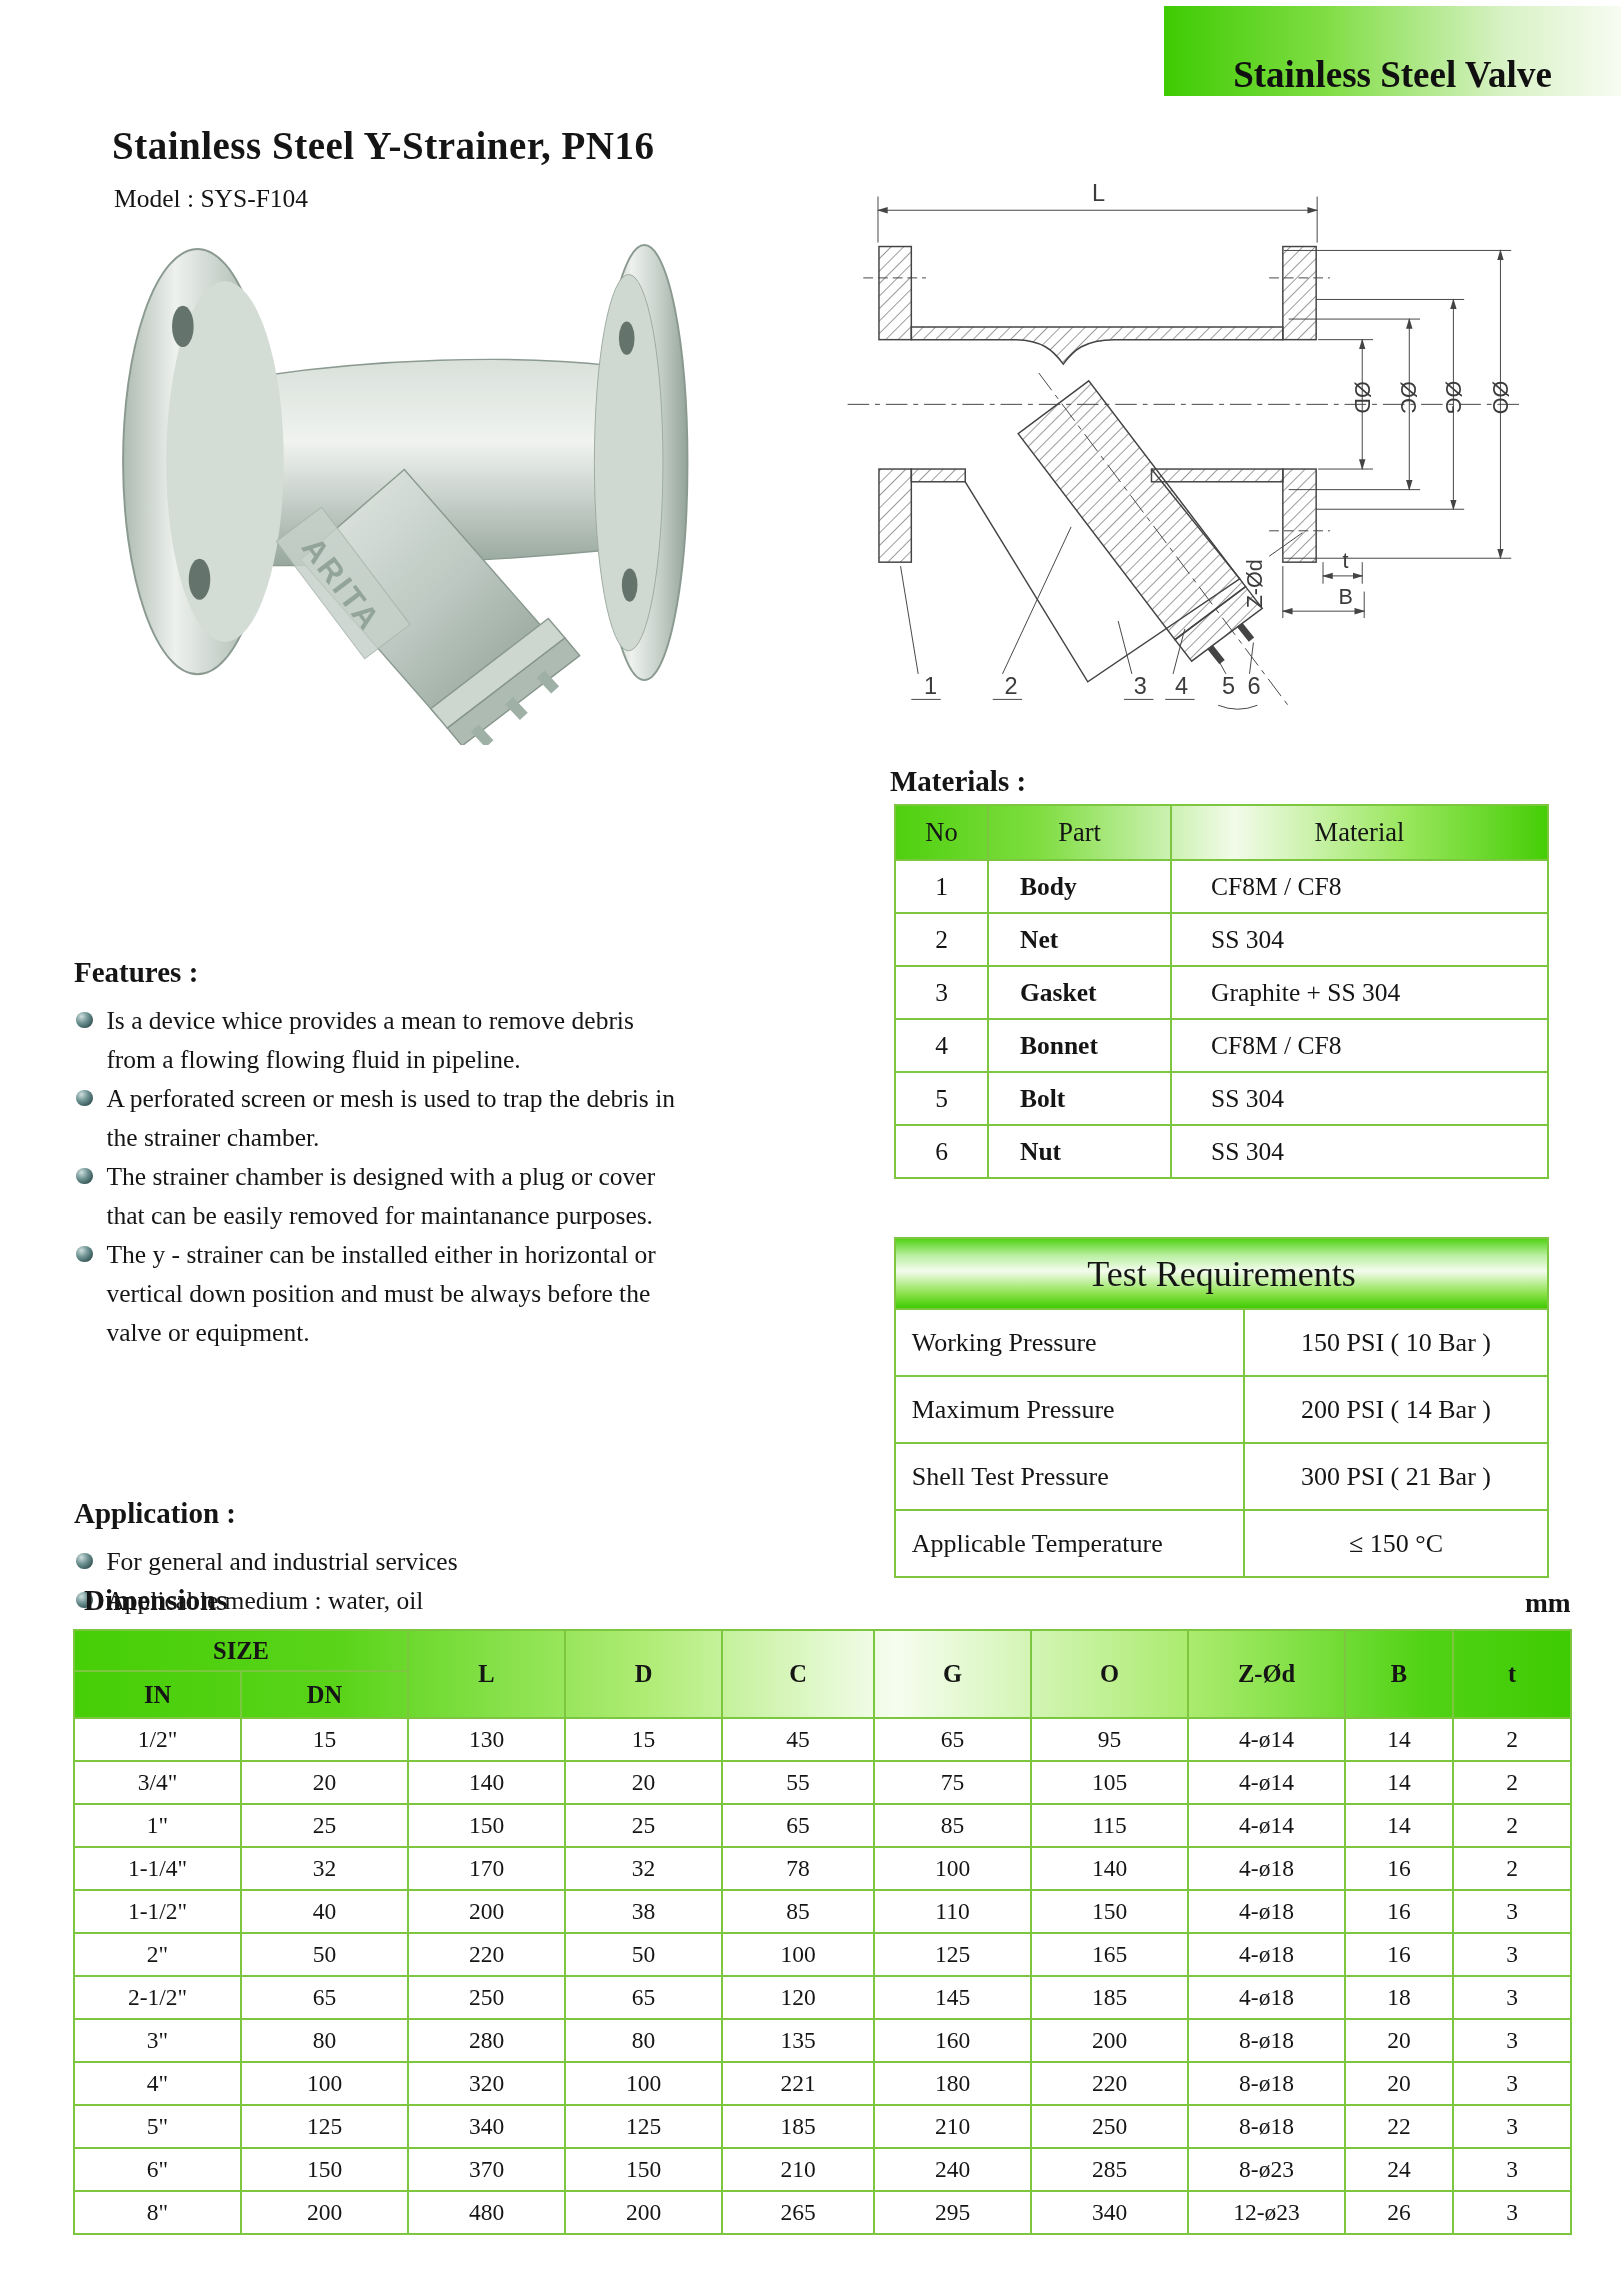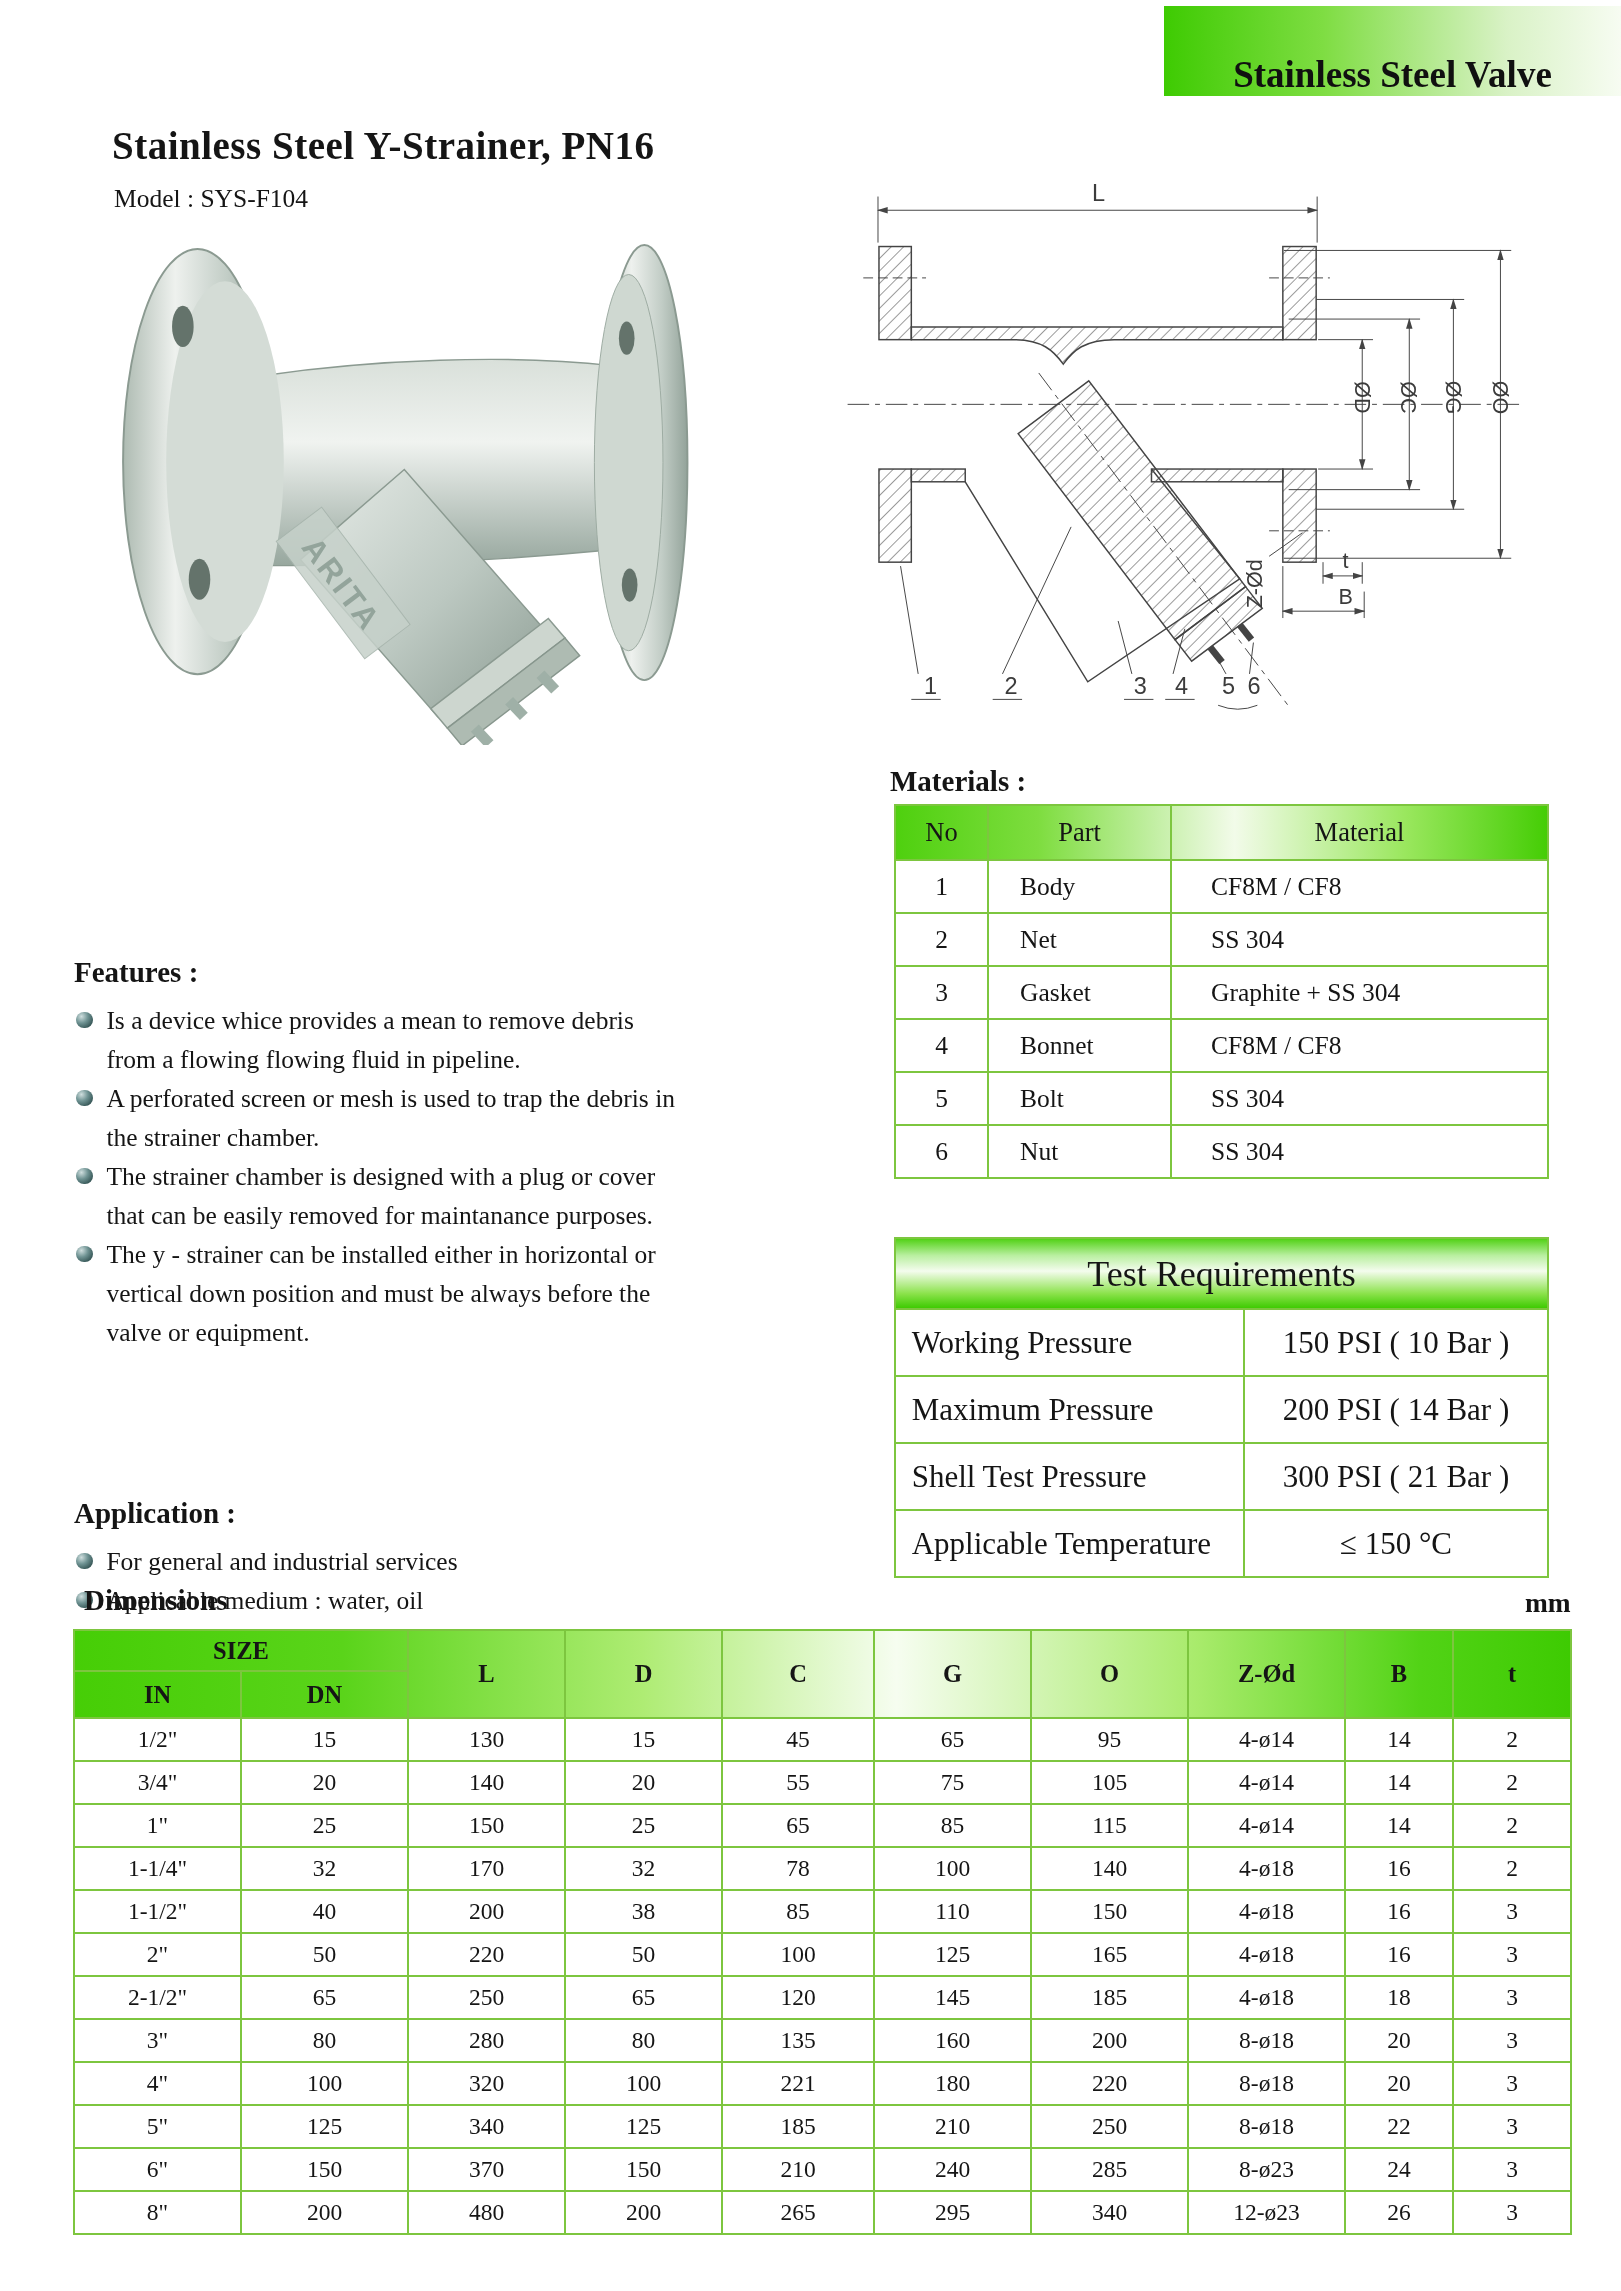--- a/index.html
+++ b/index.html
@@ -45,28 +45,28 @@
   .tbl-wrap { position: absolute; }
 
   #materials-heading { left: 890px; top: 765px; font-size: 29px; font-weight: bold; }
 
   #materials-wrap { left: 894px; top: 804px; width: 655px;
     background: linear-gradient(90deg, #4ed00e 0%, #7edd3f 22%, #f2fbe9 52%, #9ae75e 78%, #44cd04 100%) no-repeat;
     background-size: 100% 55px; }
   .materials th { height: 55px; font-size: 26.5px; font-weight: normal; background: transparent; }
   .materials td { height: 53px; font-size: 25.5px; background: #ffffff; }
   .materials td:nth-child(1) { width: 93px; text-align: center; }
-  .materials td:nth-child(2) { width: 183px; text-align: left; padding-left: 31px; }
+  .materials td:nth-child(2) { width: 183px; text-align: left; padding-left: 31px; font-weight: bold; }
   .materials td:nth-child(3) { text-align: left; padding-left: 39px; }
 
   #test-wrap { left: 894px; top: 1237px; width: 655px;
     background: linear-gradient(180deg, #46ce06 0%, #b9efa0 26%, #f4fcee 48%, #8ae24a 80%, #3ecb02 100%) no-repeat;
     background-size: 100% 71px; }
   .test th { height: 71px; font-size: 36px; font-weight: normal; background: transparent; }
-  .test td { height: 67px; font-size: 31px; background: #ffffff; }
+  .test td { height: 67px; font-size: 26px; background: #ffffff; }
   .test td:nth-child(1) { width: 349px; text-align: left; padding-left: 15.7px; }
   .test td:nth-child(2) { text-align: center; }
 
   
   #dims-label { left: 84px; top: 1584px; font-size: 29px; font-weight: bold; }
   #dims-unit  { left: 1525px; top: 1588px; font-size: 27.4px; font-weight: bold; }
   #dims-wrap { left: 73px; top: 1629px; width: 1497px;
     background: linear-gradient(90deg, #46ce06 0%, #5ad41a 18%, #aeec73 38%, #f6fdf0 55%, #a9eb6c 75%, #52d316 90%, #3ecb02 100%) no-repeat;
     background-size: 100% 88px; }
   .dims { table-layout: fixed; }

